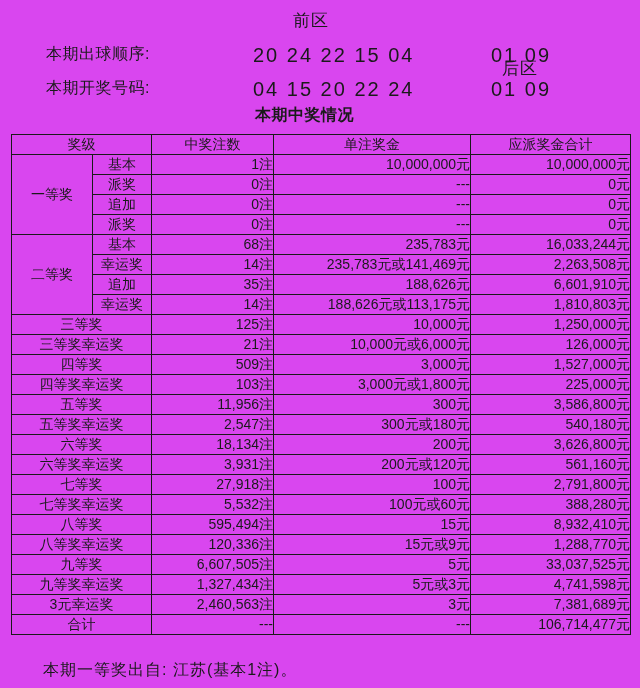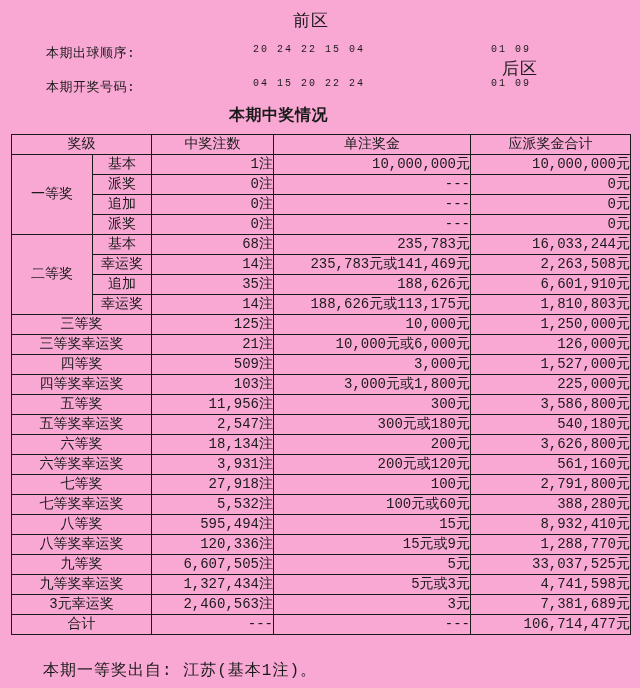--- a/index.html
+++ b/index.html
@@ -4,37 +4,38 @@
 <style>
   html, body {
     margin: 0;
     padding: 0;
     background: #ffffff;
   }
   .page {
     position: relative;
     width: 640px;
     height: 688px;
-    background: #f9a8d4;
+    background: #d946ef;
     color: #1a1a1a;
-    font-family: Liberation Mono, monospace;
+    font-family: Liberation Sans, sans-serif;
     overflow: hidden;
   }
   .abs { position: absolute; white-space: nowrap; }
   .zone-label { font-size: 17px; letter-spacing: 1px; }
-  .row-label { font-size: 13px; letter-spacing: 0.5px; text-align: center; }
-  .nums { font-size: 10px; letter-spacing: 2px; }
+  .row-label { font-size: 16px; letter-spacing: 0.5px; text-align: center; }
+  .nums { font-size: 20px; letter-spacing: 2px; }
   .table-title {
     position: absolute;
     left: 0; top: 105px;
     width: 557px;
     text-align: center;
     font-size: 16px;
     letter-spacing: 0.5px;
     font-weight: 600;
+    padding-left: 26px;
   }
   table.prize-table {
     position: absolute;
     left: 11px;
     top: 134px;
     width: 619px;
     border-collapse: collapse;
     table-layout: fixed;
     font-size: 14px;
   }

